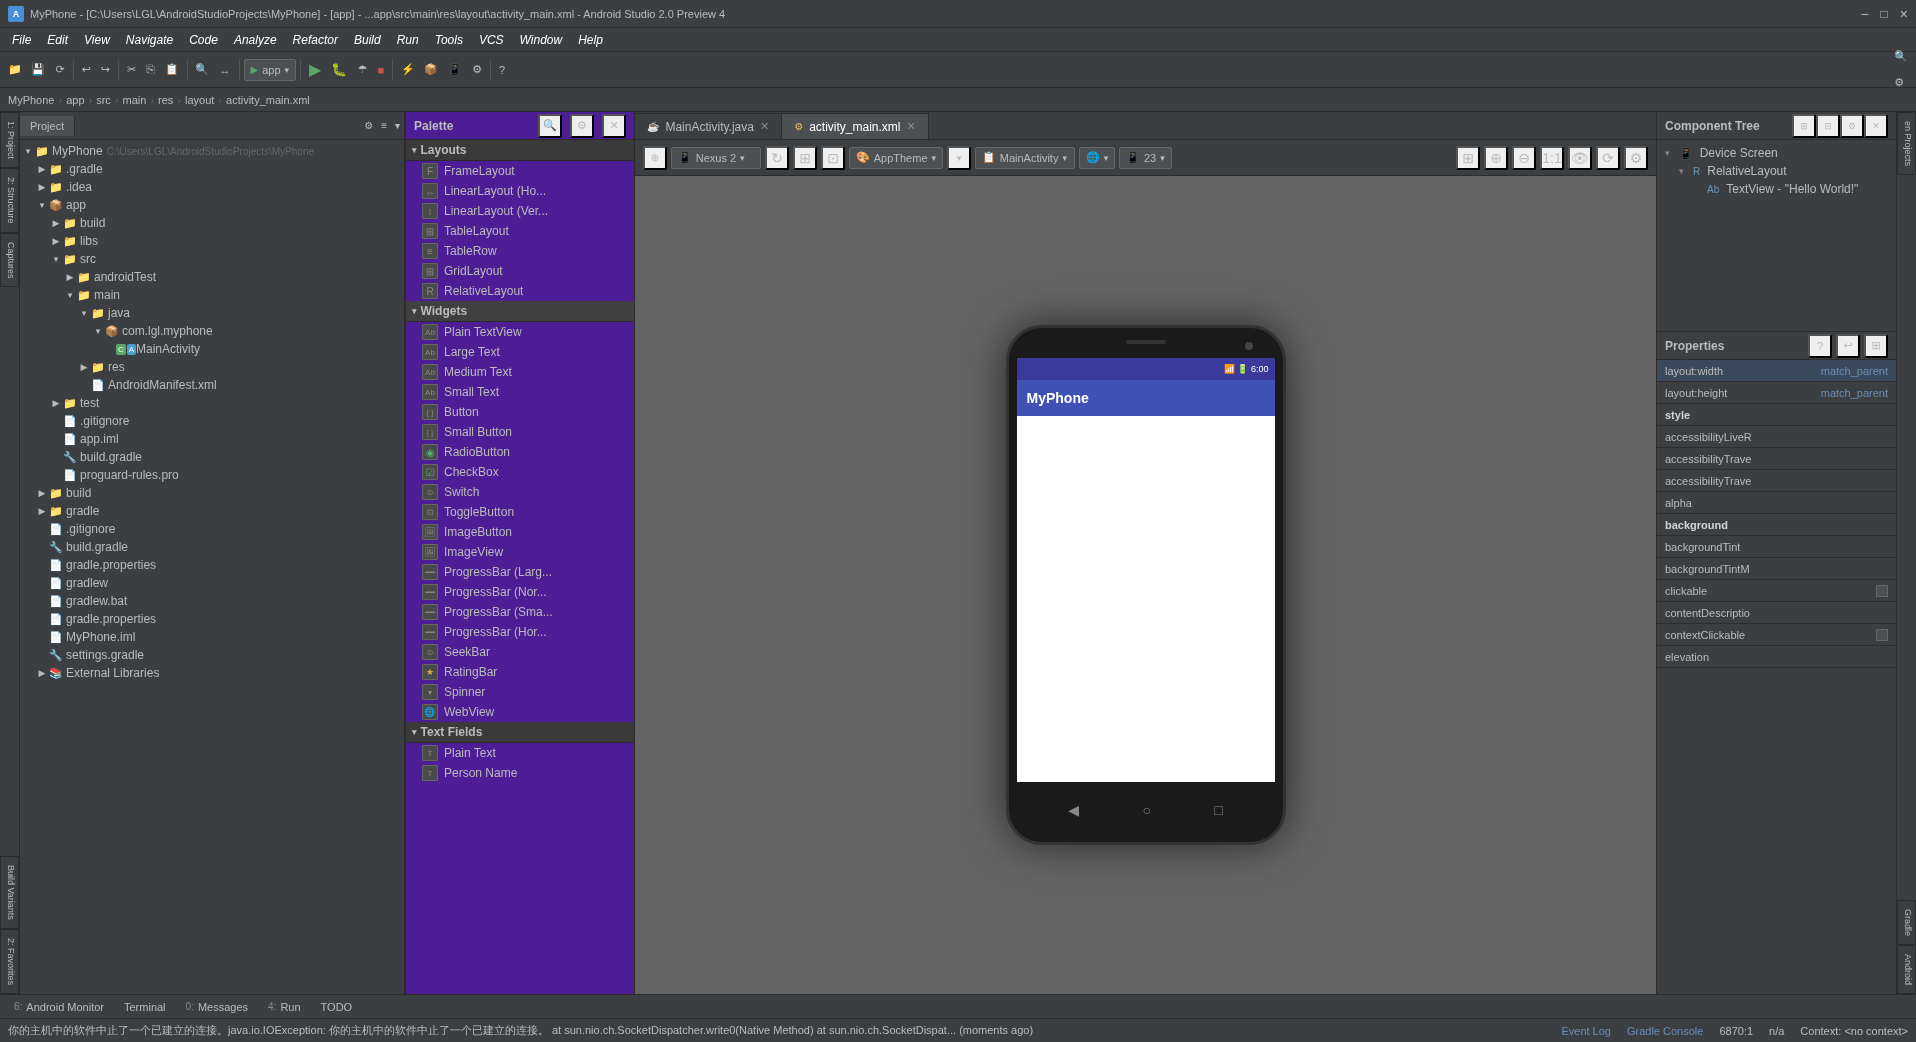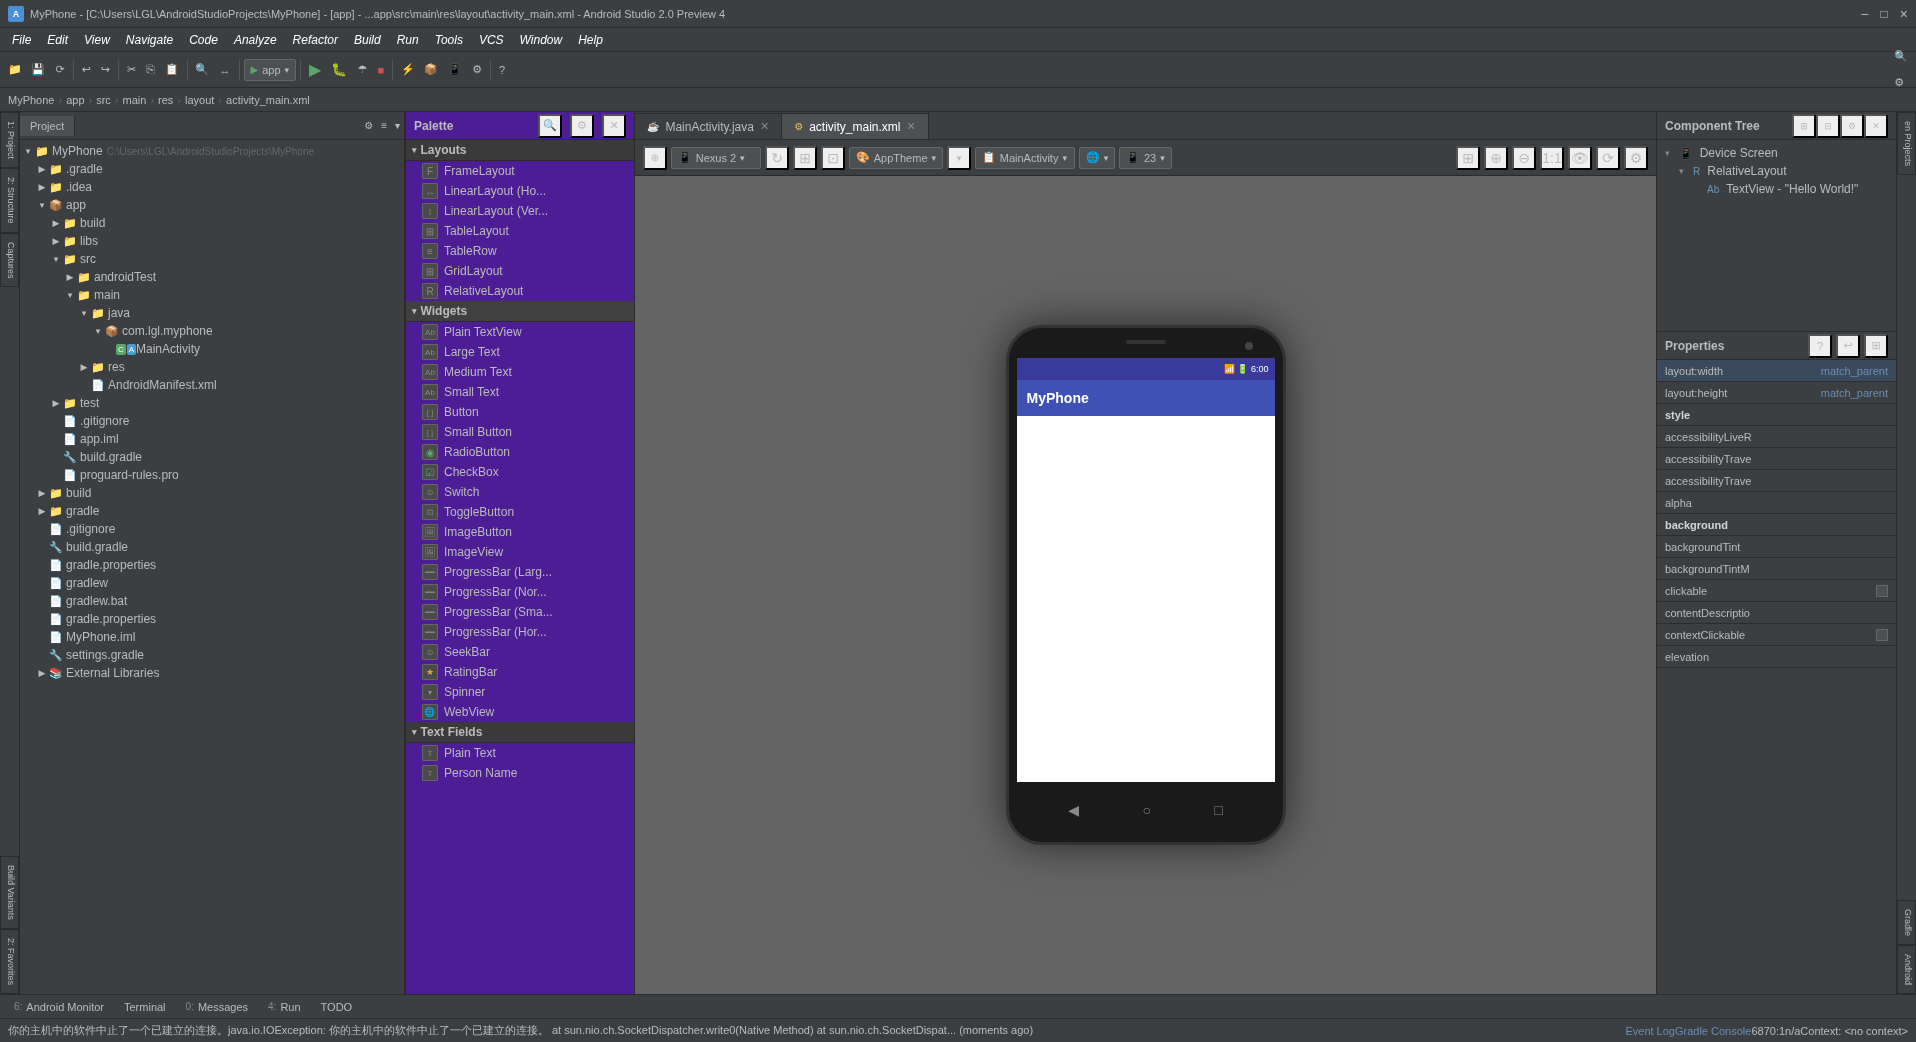--- a/index.html
+++ b/index.html
@@ -78,21 +78,21 @@
     .prop-checkbox { width: 12px; height: 12px; border: 1px solid #666; background: #4c5052; }
 
     
     .side-label { writing-mode: vertical-rl; text-orientation: mixed; font-size: 11px; color: #bbbbbb; padding: 6px 2px; background: #3c3f41; border: 1px solid #2b2b2b; cursor: pointer; user-select: none; }
     #left-side-labels { display: flex; flex-direction: column; width: 20px; background: #3c3f41; border-right: 1px solid #2b2b2b; }
     #right-side-labels { display: flex; flex-direction: column; width: 20px; background: #3c3f41; border-left: 1px solid #2b2b2b; }
 
     
     #statusbar { height: 24px; background: #3c3f41; display: flex; align-items: center; padding: 0 8px; border-top: 1px solid #2b2b2b; font-size: 11px; color: #bbbbbb; gap: 8px; }
     #statusbar .status-left { flex: 1; overflow: hidden; white-space: nowrap; text-overflow: ellipsis; }
-    #statusbar .status-right { display: flex; white-space: nowrap; }
+    #statusbar .status-right { display: flex; gap: 16px; white-space: nowrap; }
 
     
     #bottom-tabs { height: 24px; background: #3c3f41; display: flex; align-items: center; padding: 0 4px; border-top: 1px solid #2b2b2b; }
     .btab { padding: 2px 10px; font-size: 11px; cursor: pointer; color: #bbbbbb; display: flex; align-items: center; gap: 4px; }
     .btab-number { color: #888; font-size: 10px; }
 
     
     #phone-mockup { width: 280px; height: 520px; background: #1a1a1a; border-radius: 36px; border: 3px solid #333; position: relative; overflow: hidden; box-shadow: 0 0 40px rgba(0,0,0,0.6); }
     #phone-screen { position: absolute; top: 30px; left: 8px; right: 8px; bottom: 60px; background: #fff; overflow: hidden; }
     #phone-statusbar { height: 22px; background: #3a3a9c; display: flex; align-items: center; justify-content: flex-end; padding: 0 6px; font-size: 9px; color: #fff; }

